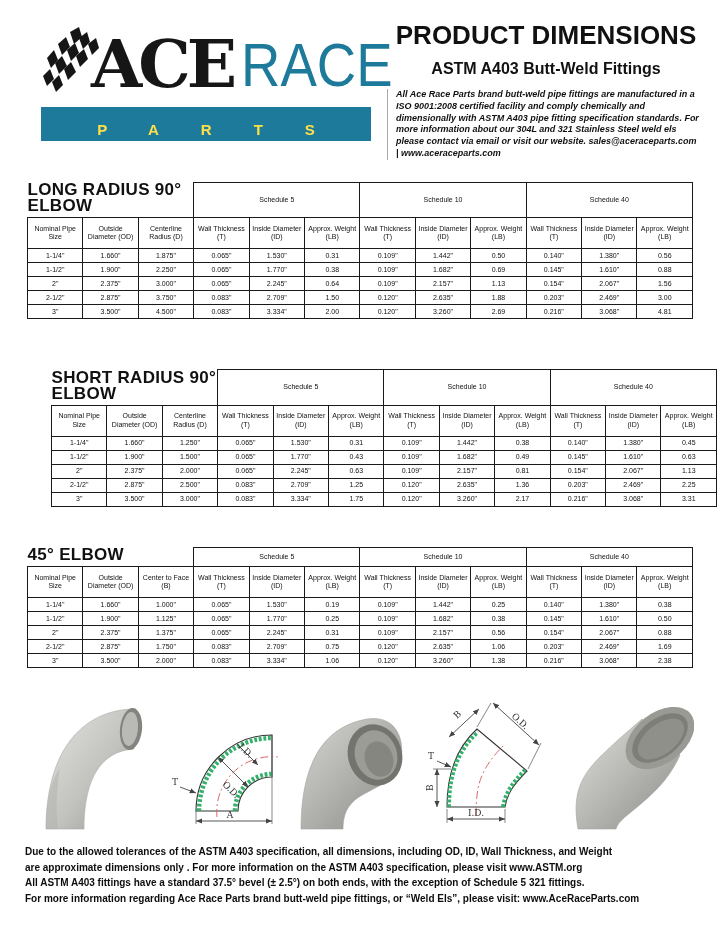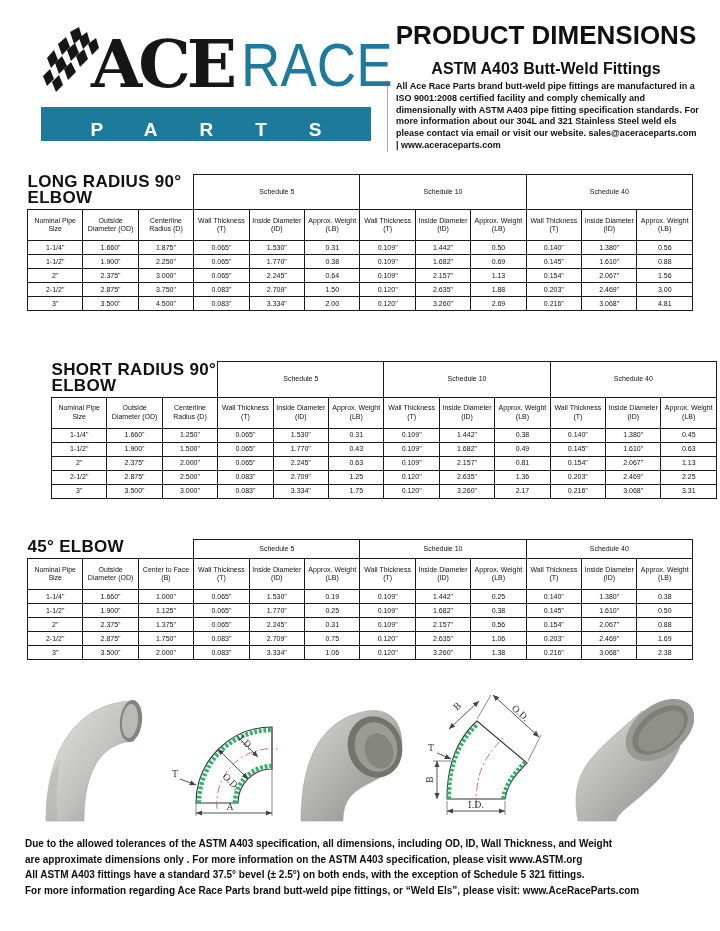--- a/index.html
+++ b/index.html
@@ -10,27 +10,27 @@
   
   .header{display:flex;align-items:flex-start;padding:14px 15px 0 41px;}
   .logo{width:330px;flex:0 0 330px;}
   .logo-row{display:flex;align-items:flex-end;height:88px;}
   .flag{width:64px;height:74px;flex:0 0 64px;margin-right:-14px;margin-bottom:4px;}
   .ace{font-family:"DejaVu Serif",serif;font-weight:bold;font-size:66px;line-height:76px;
        letter-spacing:-4px;color:#161616;}
   .race{font-family:"Liberation Sans",sans-serif;font-weight:400;font-size:62px;line-height:74px;
         color:#1d7a9b;margin-left:8px;transform:scale(0.88,1);transform-origin:left bottom;display:inline-block;}
   .parts-bar{margin-top:5px;height:34px;background:#1d7a9b;display:flex;align-items:center;justify-content:center;}
-  .parts-bar span{color:#ffffff;font-size:19px;font-weight:bold;letter-spacing:42px;margin-right:-42px;line-height:34px;margin-top:12px;}
+  .parts-bar span{color:#fde047;font-size:15px;font-weight:bold;letter-spacing:42px;margin-right:-42px;line-height:34px;margin-top:12px;}
   .titles{flex:1;padding:6px 0 0 16px;}
   .h1{font-size:26px;font-weight:bold;text-align:center;letter-spacing:0;}
   .h2{font-size:16px;font-weight:bold;text-align:center;margin-top:9px;}
   .h2b{font-size:17.5px;margin-top:9px;}
-  .desc{margin:3px 4px 0 0;font-size:9px;font-weight:bold;line-height:11.8px;text-align:left;
-        border-left:1px solid #aaa;padding-left:8px;}
+  .desc{margin:11px 4px 0 0;font-size:9px;font-weight:bold;line-height:11.8px;text-align:left;
+        border-left:1px solid #aaa;padding-left:8px;font-style:italic;}
   
   .tables{margin-top:22px;}
   .table-slot{margin-left:27px;width:666px;}
   .slot-1{margin-top:50px;padding-left:24px;}
   .slot-2{margin-top:40px;}
   table.dim-table{border-collapse:collapse;table-layout:fixed;width:666px;font-size:7px;color:#111;}
   .dim-table th,.dim-table td{border:1px solid #1a1a1a;text-align:center;vertical-align:middle;
        padding:0 1px;font-weight:normal;line-height:8.5px;}
   .dim-table .title-cell{border:none;text-align:left;font-size:17px;font-weight:bold;
        vertical-align:bottom;padding:0 0 3px 0;line-height:16px;letter-spacing:0.3px;}

